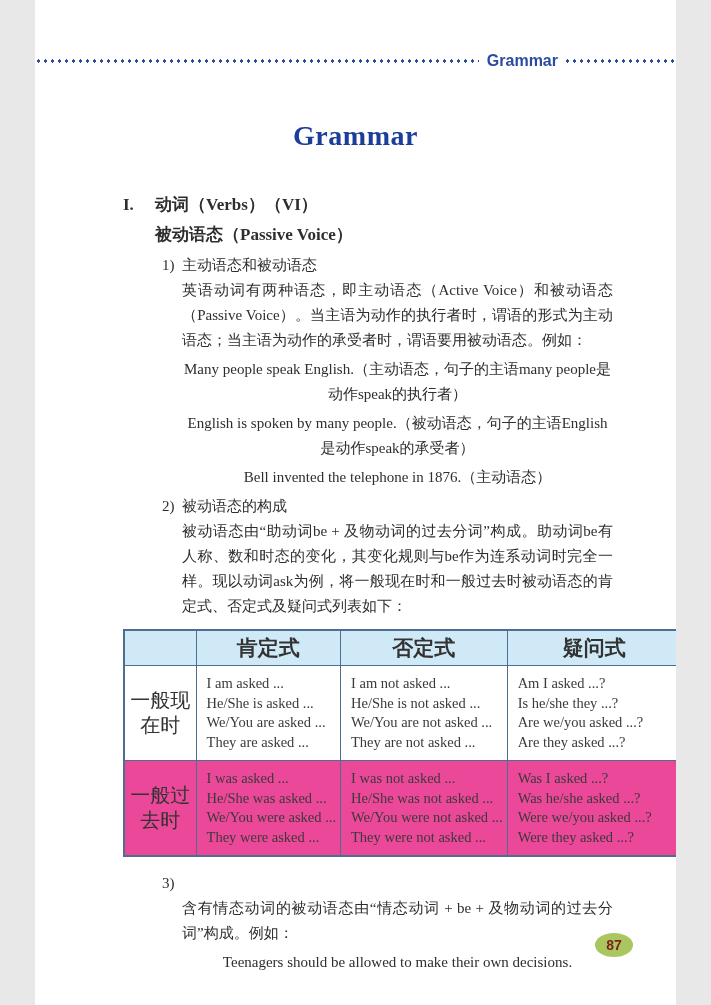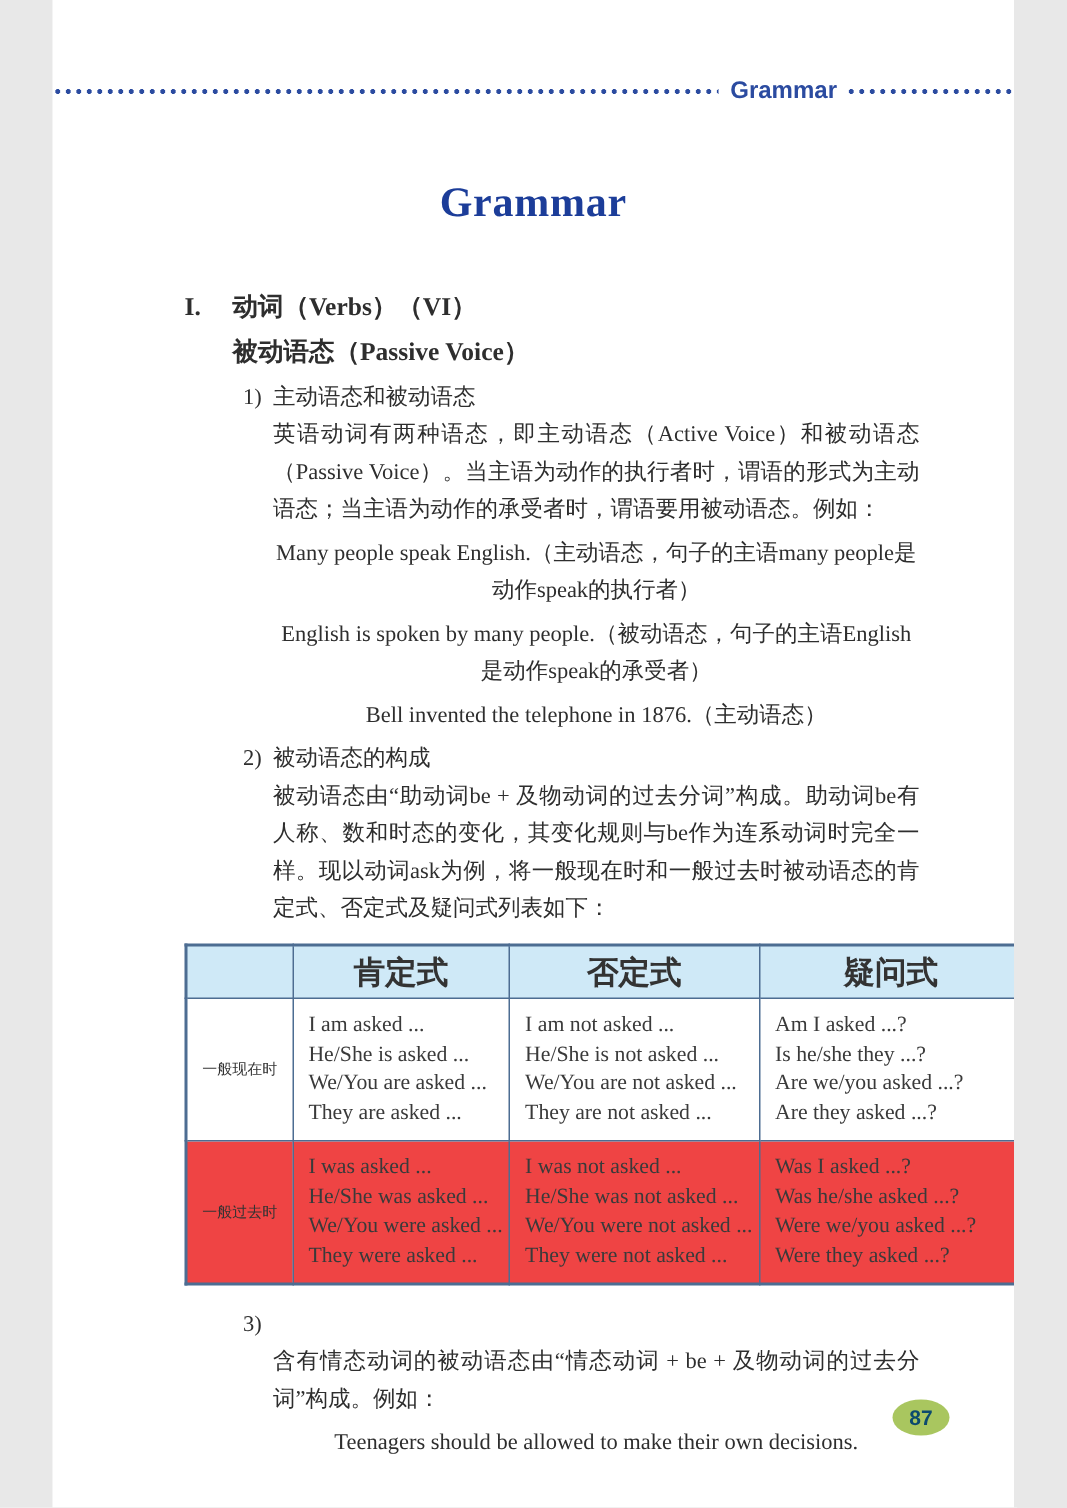--- a/index.html
+++ b/index.html
@@ -73,33 +73,33 @@
     vertical-align:middle;
   }
   table.passive { border:2px solid #4d6d92; }
   th.blank, th.colhead {
     background:#cfe9f7;
     height:32px;
     font-size:21px; font-weight:bold; color:#333;
     text-align:center;
   }
   td.rowlabel {
-    text-align:center; font-size:10px; color:#333;
+    text-align:center; font-size:20px; color:#333;
     width:90px;
   }
   td.forms { padding:8px 4px 8px 10px; }
   td.forms div { line-height:19.5px; white-space:nowrap; }
-  tr.past td { background:#ef4444; }
+  tr.past td { background:#ec4899; }
 
   
   .page-badge {
     position:absolute; left:560px; top:933px;
     width:38px; height:24px; border-radius:50%;
     background:#a9c65f;
-    color:#0c4a6e; font-family:"Liberation Sans","DejaVu Sans",sans-serif;
+    color:#7f1d1d; font-family:"Liberation Sans","DejaVu Sans",sans-serif;
     font-weight:bold; font-size:14px;
     display:flex; align-items:center; justify-content:center;
   }
 </style>
 </head>
 <body>
 
 <div class="page">
 
   <div class="head-rule">

